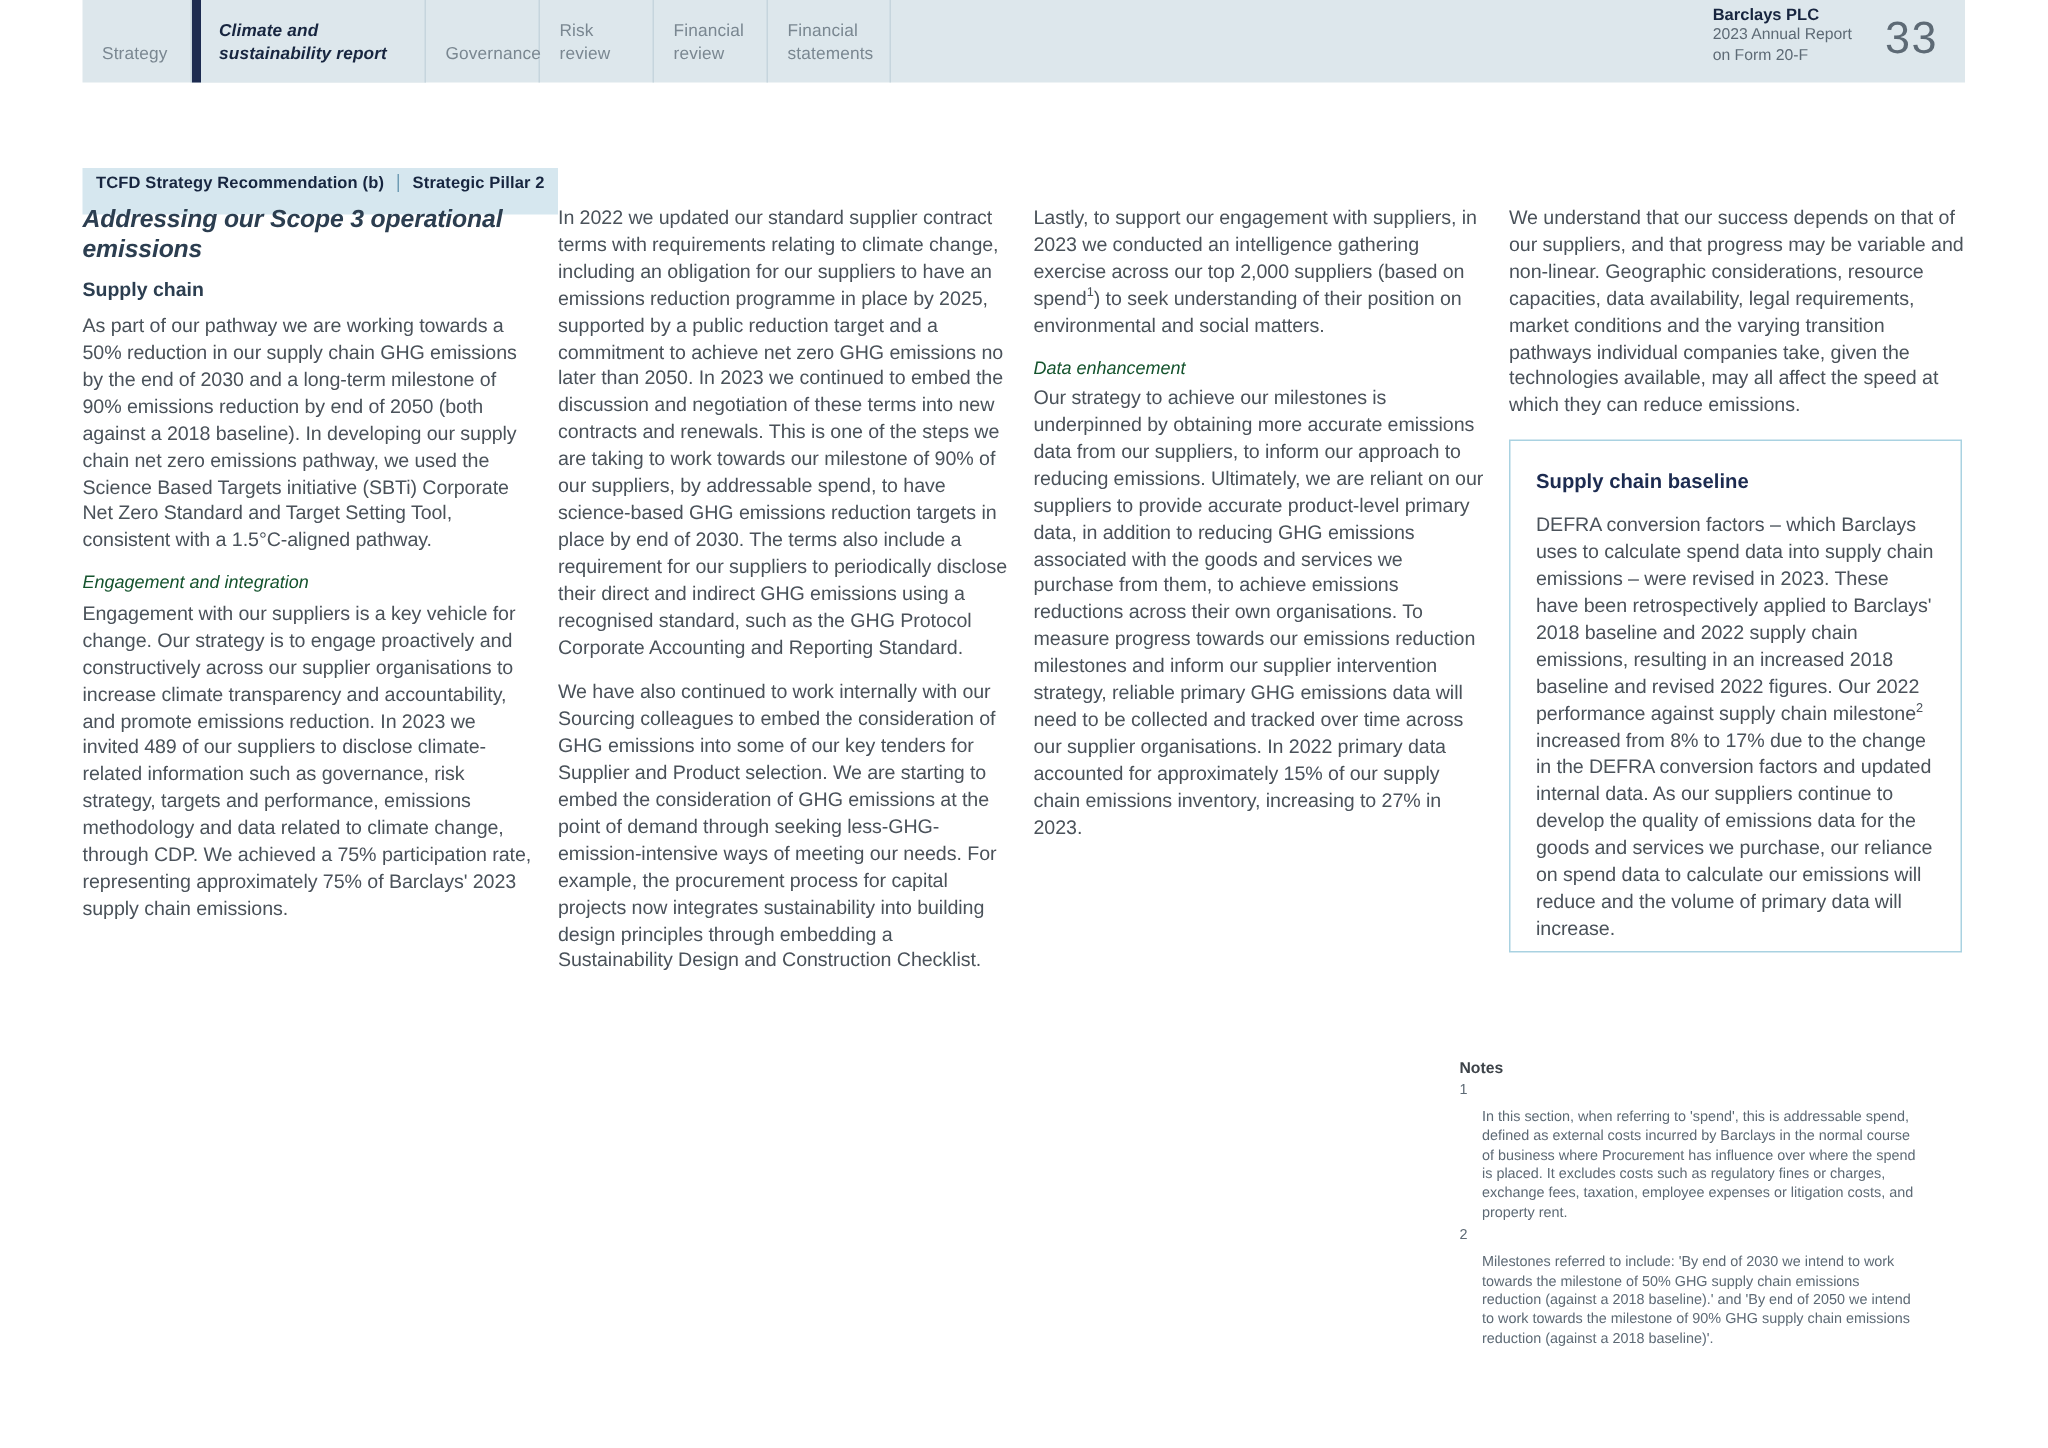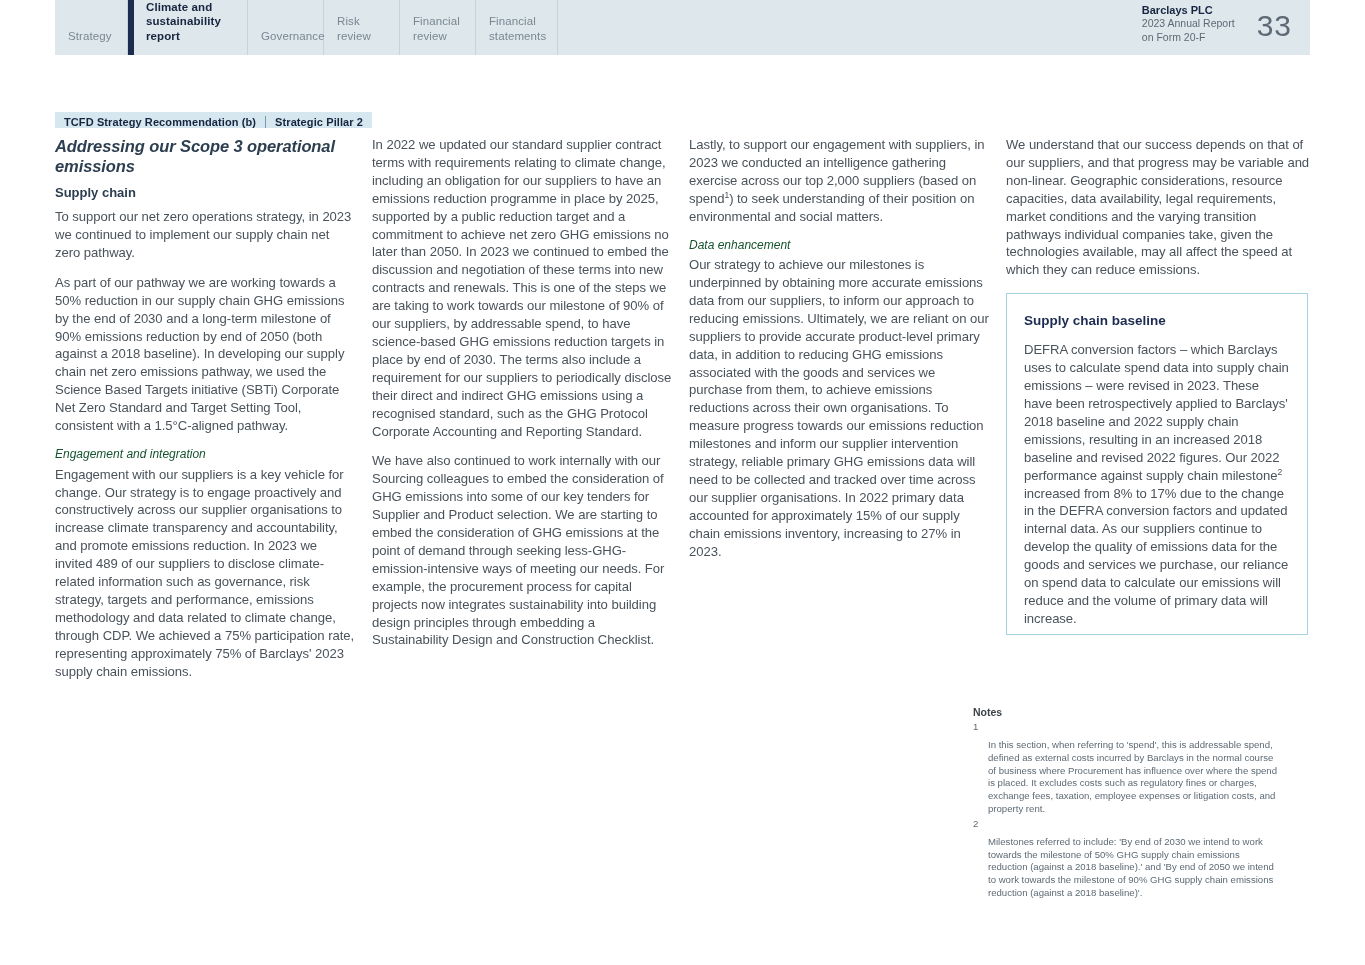--- a/index.html
+++ b/index.html
@@ -39,21 +39,21 @@
     padding: 0 0 12px 13px;
     box-sizing: border-box;
     font-size: 11.5px;
     line-height: 1.25;
     color: #7a8791;
     border-right: 1px solid #c6d5dd;
     letter-spacing: 0.1px;
   }
   .nav-tab span { display: block; }
   .nav-tab.w-strategy   { width: 73px; }
-  .nav-tab.w-climate    { width: 120px; }
+  .nav-tab.w-climate    { width: 156px; font-style: italic; }
   .nav-tab.w-governance { width: 76px; }
   .nav-tab.w-risk       { width: 76px; }
   .nav-tab.w-finrev     { width: 76px; }
   .nav-tab.w-finstat    { width: 82px; }
   .nav-tab.active {
     color: #17253f;
     font-weight: bold;
     background: #dde7ec;
     padding-left: 18px;
   }
@@ -105,21 +105,21 @@
     color: #3d4349;
     letter-spacing: -0.2px;
   }
 
   
   .tcfd-tag {
     position: absolute;
     left: 55px;
     top: 112px;
     background: #d6e7ef;
-    padding: 4px 9px 0 9px;
+    padding: 4px 9px 15px 9px;
     font-size: 11px;
     font-weight: bold;
     color: #17253f;
     display: flex;
     align-items: center;
     letter-spacing: 0.1px;
     text-align: right;
   }
   .tcfd-sep {
     display: inline-block;
@@ -288,21 +288,20 @@
     <span>TCFD Strategy Recommendation (b)</span>
     <span class="tcfd-sep"></span>
     <span>Strategic Pillar 2</span>
   </div>
 
   <div class="columns">
 
     <div class="col">
       <h2 class="section-head">Addressing our Scope 3 operational emissions</h2>
       <h3 class="sub-head">Supply chain</h3>
-      <p class="body">To support our net zero operations strategy, in 2023 we continued to implement our supply chain net zero pathway.</p>
       <p class="body">As part of our pathway we are working towards a 50% reduction in our supply chain GHG emissions by the end of 2030 and a long-term milestone of 90% emissions reduction by end of 2050 (both against a 2018 baseline). In developing our supply chain net zero emissions pathway, we used the Science Based Targets initiative (SBTi) Corporate Net Zero Standard and Target Setting Tool, consistent with a 1.5°C-aligned pathway.</p>
       <h4 class="italic-head">Engagement and integration</h4>
       <p class="body">Engagement with our suppliers is a key vehicle for change. Our strategy is to engage proactively and constructively across our supplier organisations to increase climate transparency and accountability, and promote emissions reduction. In 2023 we invited 489 of our suppliers to disclose climate-related information such as governance, risk strategy, targets and performance, emissions methodology and data related to climate change, through CDP. We achieved a 75% participation rate, representing approximately 75% of Barclays' 2023 supply chain emissions.</p>
     </div>
 
     <div class="col">
       <p class="body">In 2022 we updated our standard supplier contract terms with requirements relating to climate change, including an obligation for our suppliers to have an emissions reduction programme in place by 2025, supported by a public reduction target and a commitment to achieve net zero GHG emissions no later than 2050. In 2023 we continued to embed the discussion and negotiation of these terms into new contracts and renewals. This is one of the steps we are taking to work towards our milestone of 90% of our suppliers, by addressable spend, to have science-based GHG emissions reduction targets in place by end of 2030. The terms also include a requirement for our suppliers to periodically disclose their direct and indirect GHG emissions using a recognised standard, such as the GHG Protocol Corporate Accounting and Reporting Standard.</p>
       <p class="body">We have also continued to work internally with our Sourcing colleagues to embed the consideration of GHG emissions into some of our key tenders for Supplier and Product selection. We are starting to embed the consideration of GHG emissions at the point of demand through seeking less-GHG-emission-intensive ways of meeting our needs. For example, the procurement process for capital projects now integrates sustainability into building design principles through embedding a Sustainability Design and Construction Checklist.</p>
     </div>
 

